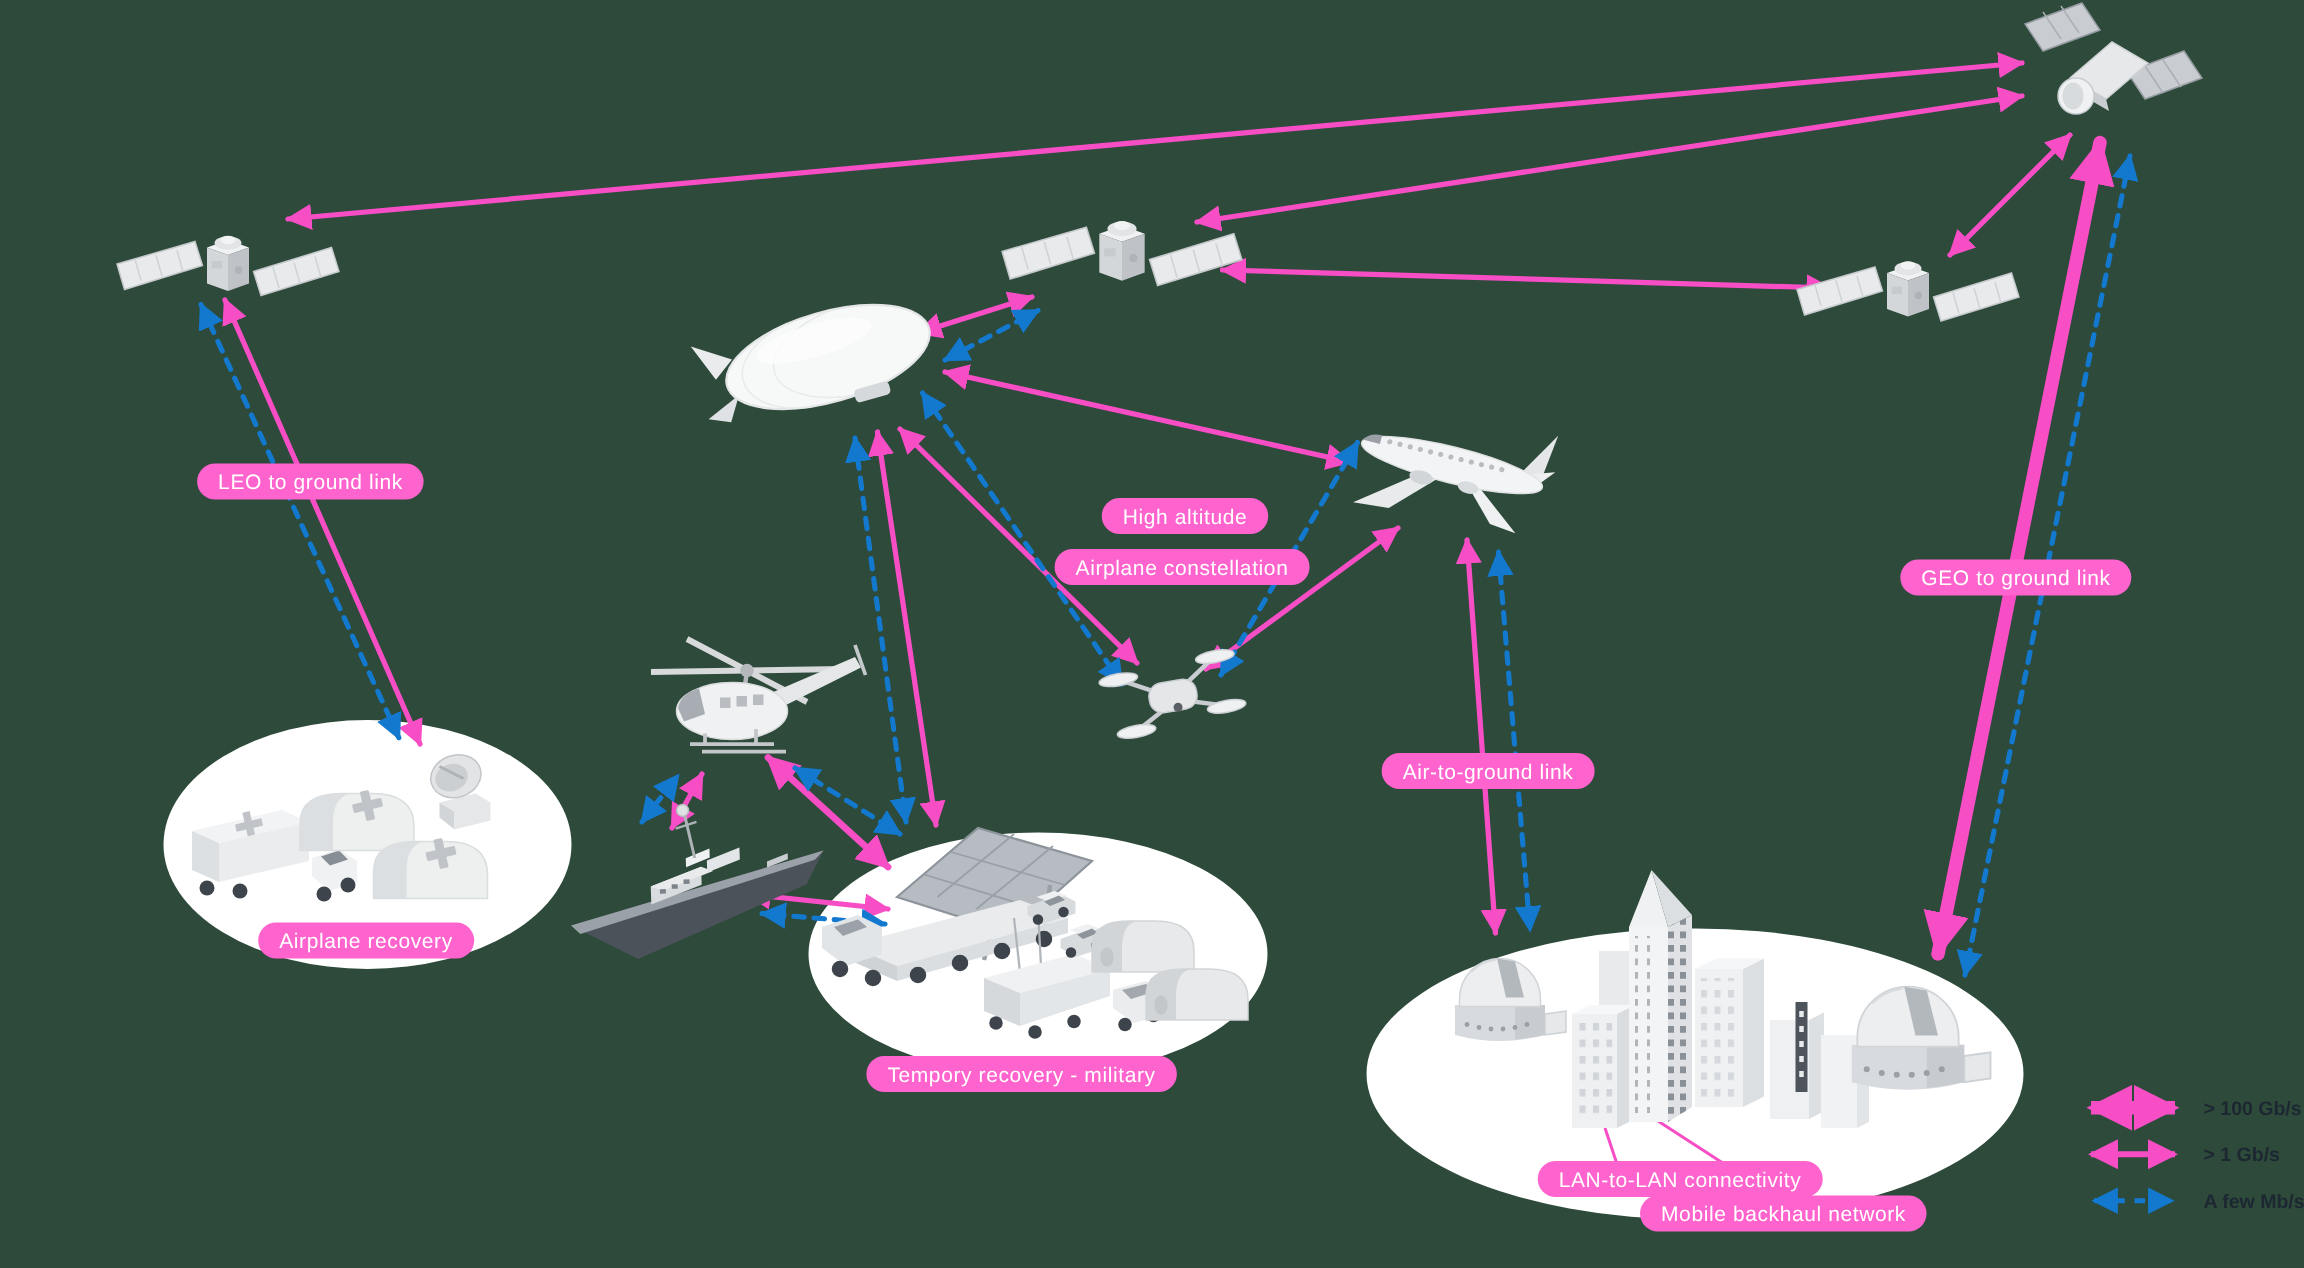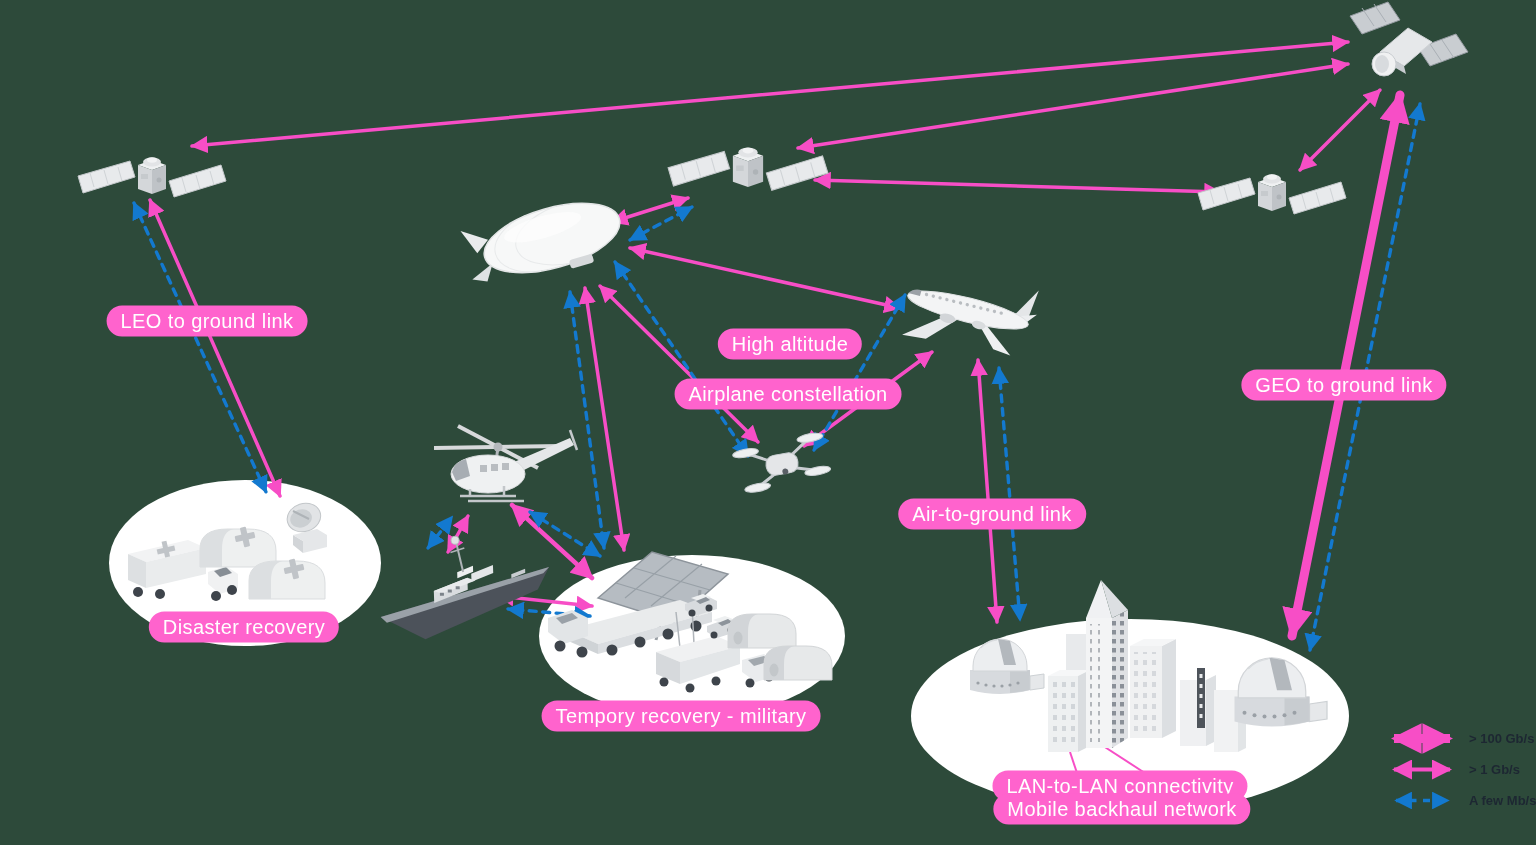--- a/index.html
+++ b/index.html
@@ -1,20 +1,20 @@
 <!DOCTYPE html>
 <html><head>
 <meta charset="utf-8">
 <style>
   html,body{margin:0;padding:0;background:#2d4a3a;}
   .stage{position:relative;width:1536px;height:845px;background:#2d4a3a;overflow:hidden;
          font-family:"Liberation Sans",sans-serif;}
   svg.scene{position:absolute;left:0;top:0;}
   .pill{position:absolute;transform:translate(-50%,-50%);background:#ff63cd;color:#ffffff;
-        font-size:20px;letter-spacing:.4px;padding:4px 14px;border-radius:999px;
+        font-size:14px;letter-spacing:.4px;padding:4px 14px;border-radius:999px;
         white-space:nowrap;font-weight:400;}
   .legend{position:absolute;left:1384px;top:723px;}
   .legend-row{display:flex;align-items:center;height:31px;text-align:right;}
   .legend-row svg{overflow:visible;flex:0 0 auto;}
   .legend-label{margin-left:9px;font-size:13px;font-weight:bold;color:#1d2732;white-space:nowrap;}
   .lp{stroke:#f74ec6;stroke-width:3.5;stroke-linecap:round;}
   .lp2{stroke:#f74ec6;stroke-width:4.5;stroke-linecap:round;}
   .lpk{stroke:#f74ec6;stroke-width:9;stroke-linecap:round;}
   .lb{stroke:#1379cf;stroke-width:3.4;stroke-dasharray:7 6.5;stroke-linecap:round;}
   .lc{stroke:#f74ec6;stroke-width:2;}
@@ -328,27 +328,27 @@
           <rect x="1199.5" y="704" width="3" height="4" fill="#e8eaec"></rect>
       <rect x="1199.5" y="714" width="3" height="4" fill="#e8eaec"></rect>
     </g>
     <use href="#obs" transform="translate(1000,668)"></use>
     <use href="#obs" transform="translate(1272,694) scale(1.25)"></use>
   </g>
 </svg>
 
 <div class="pill" style="left:207px;top:321px">LEO to ground link</div>
 <div class="pill" style="left:790px;top:344px">High altitude</div>
-<div class="pill" style="left:788px;top:394px">Airplane constellation</div>
+<div class="pill" style="left:788px;top:378px">Airplane constellation</div>
 <div class="pill" style="left:992px;top:514px">Air-to-ground link</div>
 <div class="pill" style="left:1344px;top:385px">GEO to ground link</div>
-<div class="pill" style="left:244px;top:627px">Disaster recovery</div>
+<div class="pill" style="left:244px;top:627px">Airplane recovery</div>
 <div class="pill" style="left:681px;top:716px">Tempory recovery - military</div>
 <div class="pill" style="left:1120px;top:786px">LAN-to-LAN connectivity</div>
-<div class="pill" style="left:1122px;top:809px">Mobile backhaul network</div>
+<div class="pill" style="left:1189px;top:809px">Mobile backhaul network</div>
 
 <div class="legend">
   <div class="legend-row">
     <svg width="76" height="31">
       <line x1="10" y1="15.5" x2="66" y2="15.5" stroke="#f74ec6" stroke-width="9" marker-start="url(#pbs)" marker-end="url(#pbe)"></line>
     </svg>
     <span class="legend-label">&gt; 100 Gb/s</span>
   </div>
   <div class="legend-row">
     <svg width="76" height="31">

